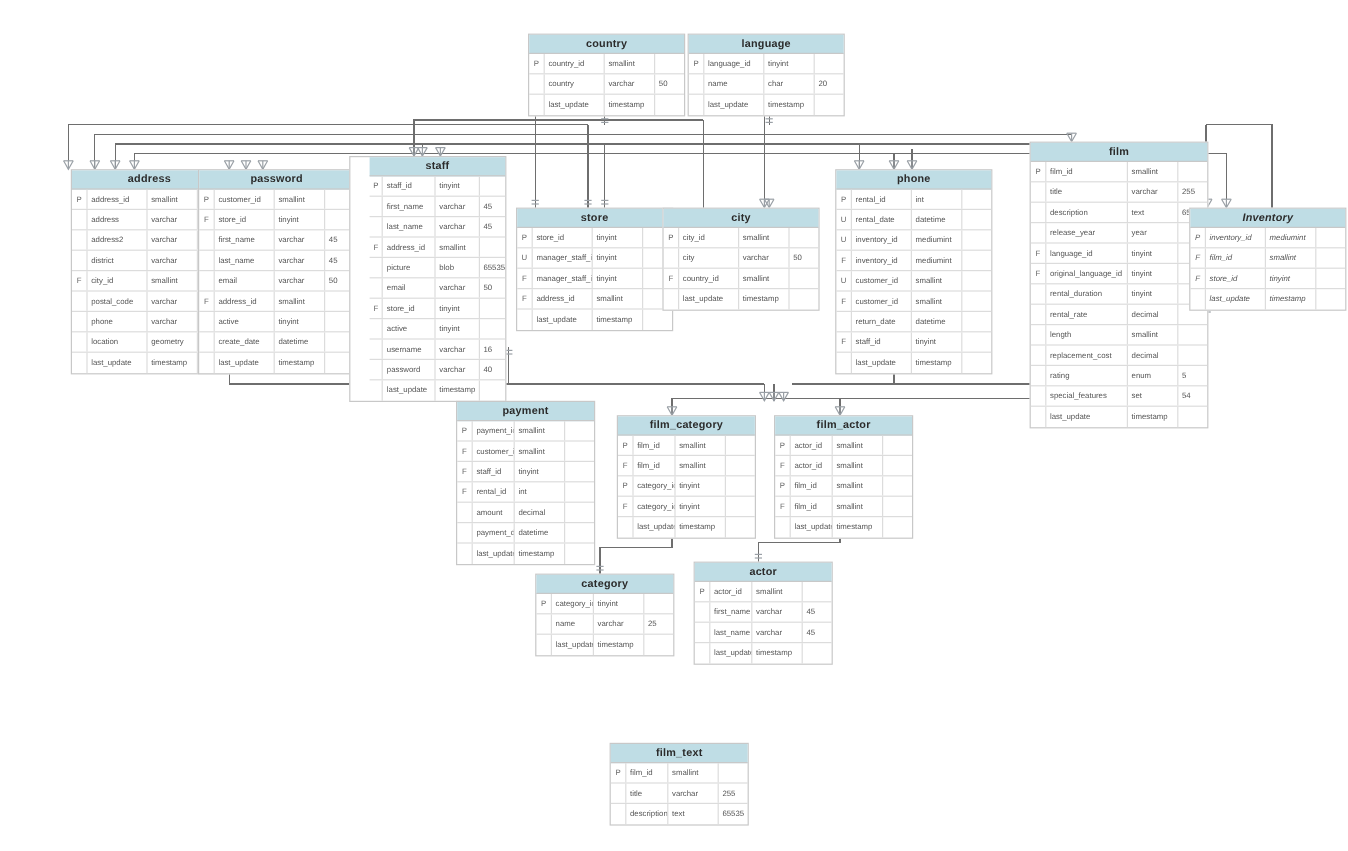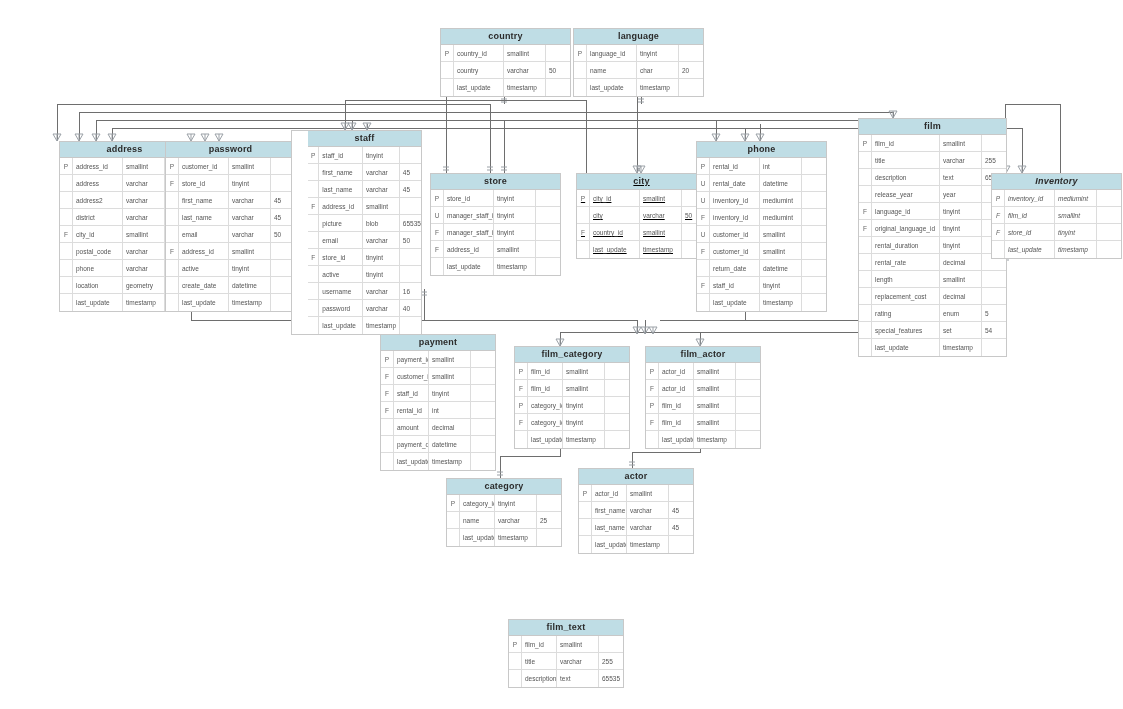--- a/index.html
+++ b/index.html
@@ -513,21 +513,21 @@
           <div class="c s"></div>
         </div>
         <div class="row">
           <div class="c k"></div>
           <div class="c n" style="width: 50px;">last_update</div>
           <div class="c t">timestamp</div>
           <div class="c s"></div>
         </div>
       </div>
     </div>
-    <div class="tbl" style="left: 576px; top: 173px; width: 131px; text-decoration: underline;">
+    <div class="tbl" style="left: 552px; top: 173px; width: 131px;">
       <div class="thead">city</div>
       <div class="rows">
         <div class="row">
           <div class="c k">P</div>
           <div class="c n" style="width: 50px;">city_id</div>
           <div class="c t">smallint</div>
           <div class="c s"></div>
         </div>
         <div class="row">
           <div class="c k"></div>

